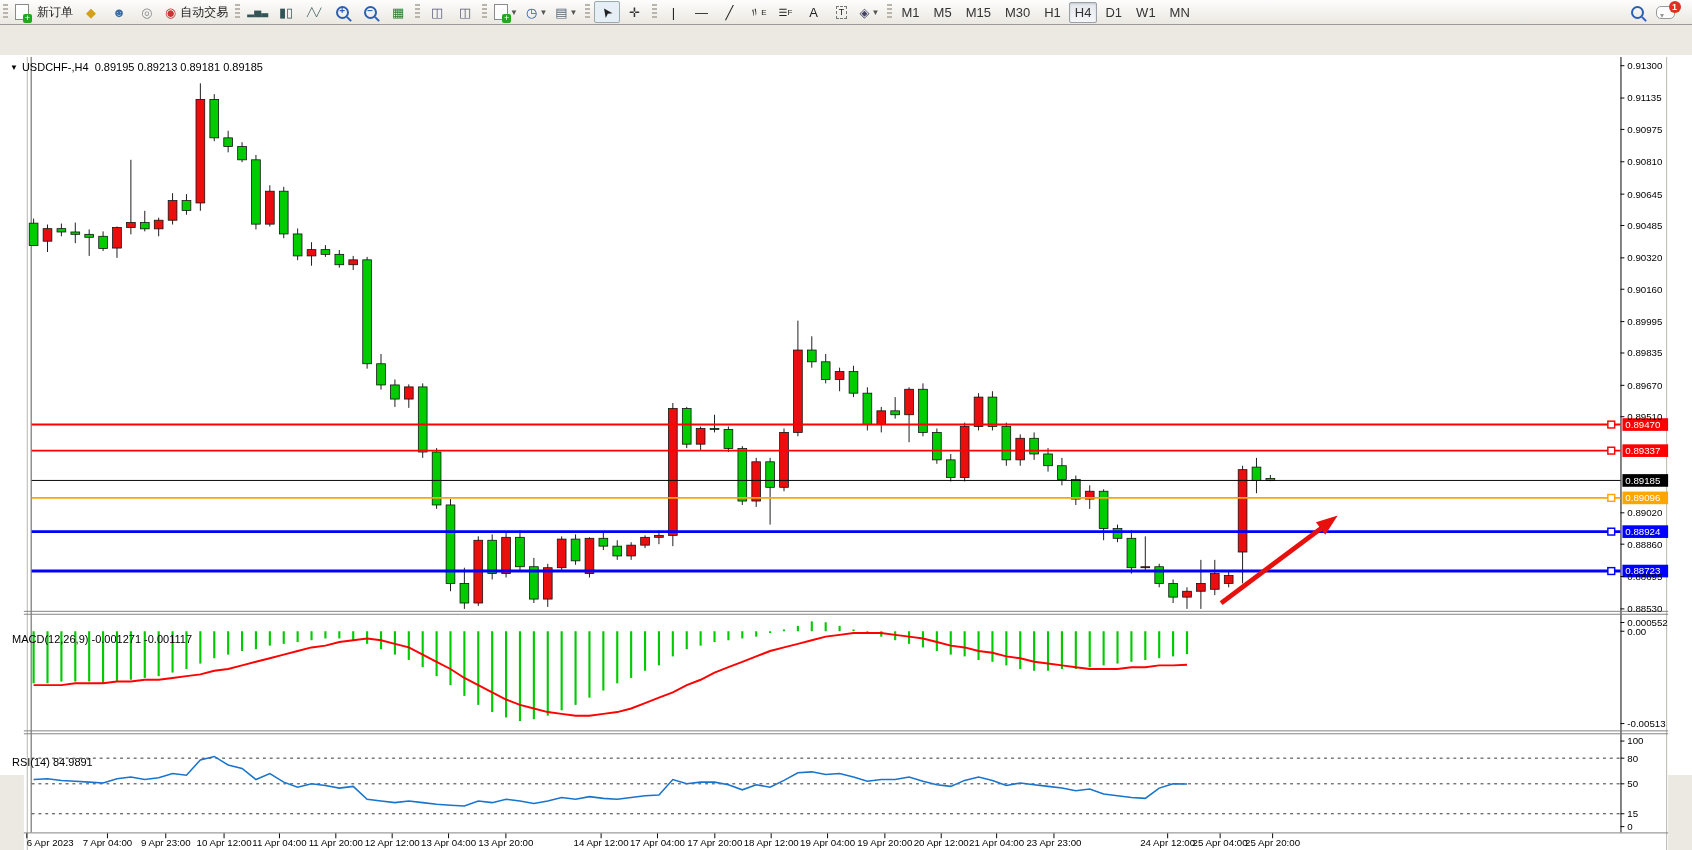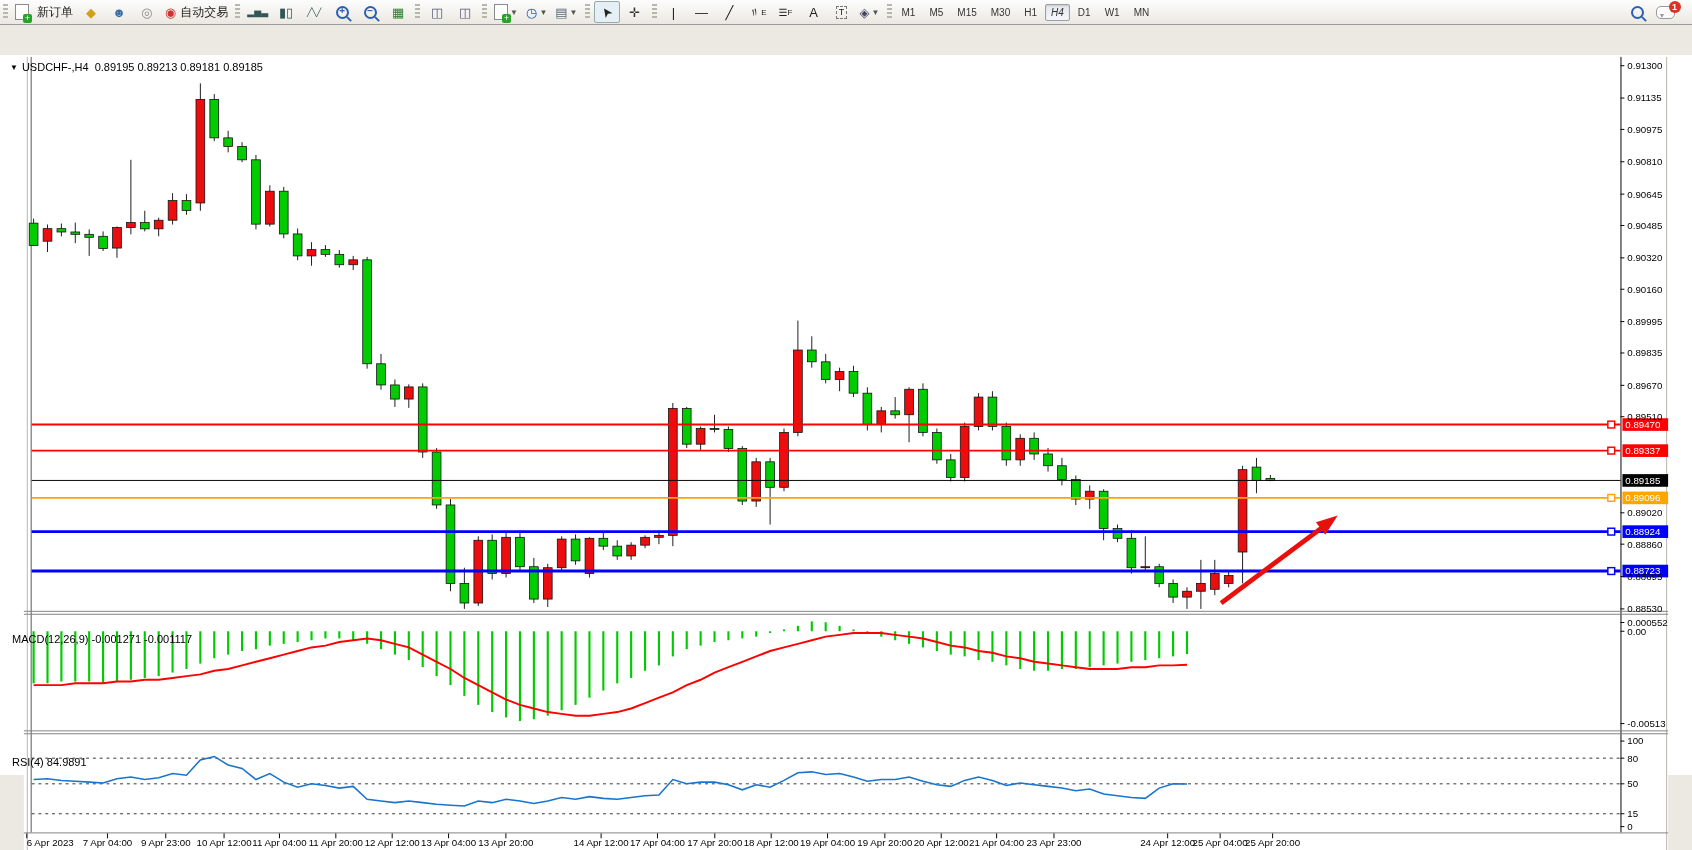--- a/index.html
+++ b/index.html
@@ -19,22 +19,22 @@
     font-style:normal;font-size:9px;line-height:9px;text-align:center;border-radius:2px;}
   .lens{position:relative;width:9px;height:9px;border:2px solid #2b5fb4;border-radius:50%;display:inline-block;}
   .lens::after{content:"";position:absolute;width:6px;height:2px;background:#2b5fb4;
     transform:rotate(45deg);right:-5px;bottom:-3px;}
   .lens b{position:absolute;left:0;top:-3px;width:9px;text-align:center;font-size:10px;color:#2b5fb4;}
   .chat-ic{position:relative;width:17px;height:11px;border:1px solid #999;border-radius:5px;background:#fdfdfd;}
   .chat-ic::after{content:"";position:absolute;left:3px;bottom:-4px;border:4px solid transparent;
     border-top-color:#999;border-left-width:2px;border-right-width:2px;}
   .chat-badge{position:absolute;top:-6px;right:-7px;width:12px;height:12px;border-radius:50%;
     background:#e03020;color:#fff;font-size:9px;line-height:12px;text-align:center;font-weight:bold;}
-  .tf{font-size:10px;color:#333;padding:2px 5px;margin:0 1px;border:1px solid transparent;border-radius:2px;}
-  .tf.active{border:1px solid #98a0a8;background:linear-gradient(#e3e7ec,#f5f7fa);box-shadow:inset 0 1px 2px #0002;font-style:italic;}
+  .tf{font-size:13px;color:#333;padding:2px 5px;margin:0 1px;border:1px solid transparent;border-radius:2px;}
+  .tf.active{border:1px solid #98a0a8;background:linear-gradient(#e3e7ec,#f5f7fa);box-shadow:inset 0 1px 2px #0002;}
   .spacer{flex:1;}
   .dashedbox{border:1px dashed #777;font-size:9px;line-height:9px;padding:1px 2px;}
   .chart-area{position:absolute;left:0;top:24px;width:1692px;height:720px;background:#fff;margin-top:31px;}
   .overlay-label{position:absolute;font-size:11px;color:#000;z-index:5;}
   .tri{font-size:8px;vertical-align:1px;margin-right:4px;}
   svg text{font-family:"Liberation Sans",sans-serif;}
 </style>
 </head>
 <body>
 
@@ -163,21 +163,21 @@
 </div>
 
 <div class="chart-area">
   <div class="overlay-label" style="left:10px;top:6px">
     <span class="tri">▼</span><span>USDCHF-,H4</span>&nbsp;&nbsp;<span>0.89195 0.89213 0.89181 0.89185</span>
   </div>
   <div class="overlay-label" style="left:12px;top:578px">
     <span>MACD(12,26,9)</span> <span>-0.001271 -0.001117</span>
   </div>
   <div class="overlay-label" style="left:12px;top:701px">
-    <span>RSI(4)</span> <span>84.9891</span>
+    <span>RSI(14)</span> <span>84.9891</span>
   </div>
   <svg id="chart" width="1692" height="826" viewBox="0 24 1692 850">
       <rect x="0" y="24" width="1692" height="826" fill="#ffffff"></rect>
       <rect x="0" y="845" width="1692" height="5" fill="#d8d4cc"></rect>
       <line x1="0" y1="845.5" x2="1692" y2="845.5" stroke="#888"></line>
       <line x1="3.5" y1="26" x2="3.5" y2="844" stroke="#b8b4aa"></line>
       <line x1="7.5" y1="26" x2="7.5" y2="824" stroke="#555"></line>
       <line x1="1690.5" y1="26" x2="1690.5" y2="844" stroke="#b8b4aa"></line>
       <line x1="1643.5" y1="26" x2="1643.5" y2="824" stroke="#000"></line>
       <line x1="0" y1="596.5" x2="1692" y2="596.5" stroke="#808080"></line>

